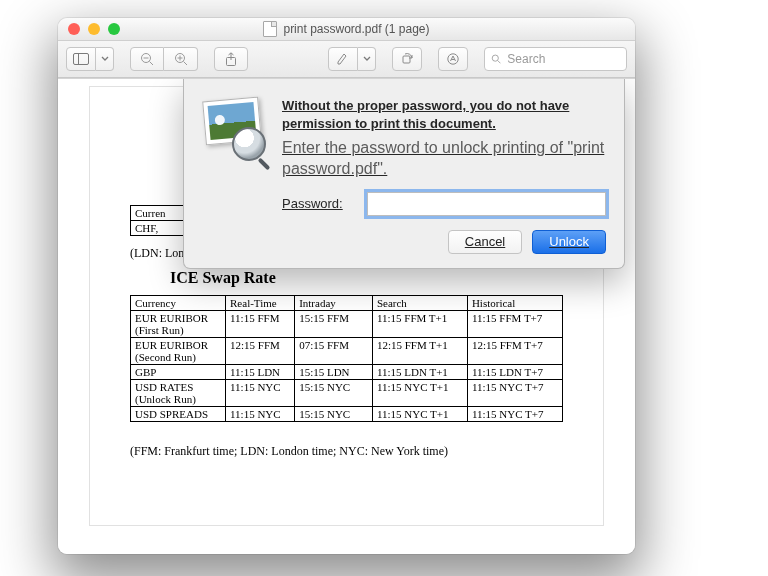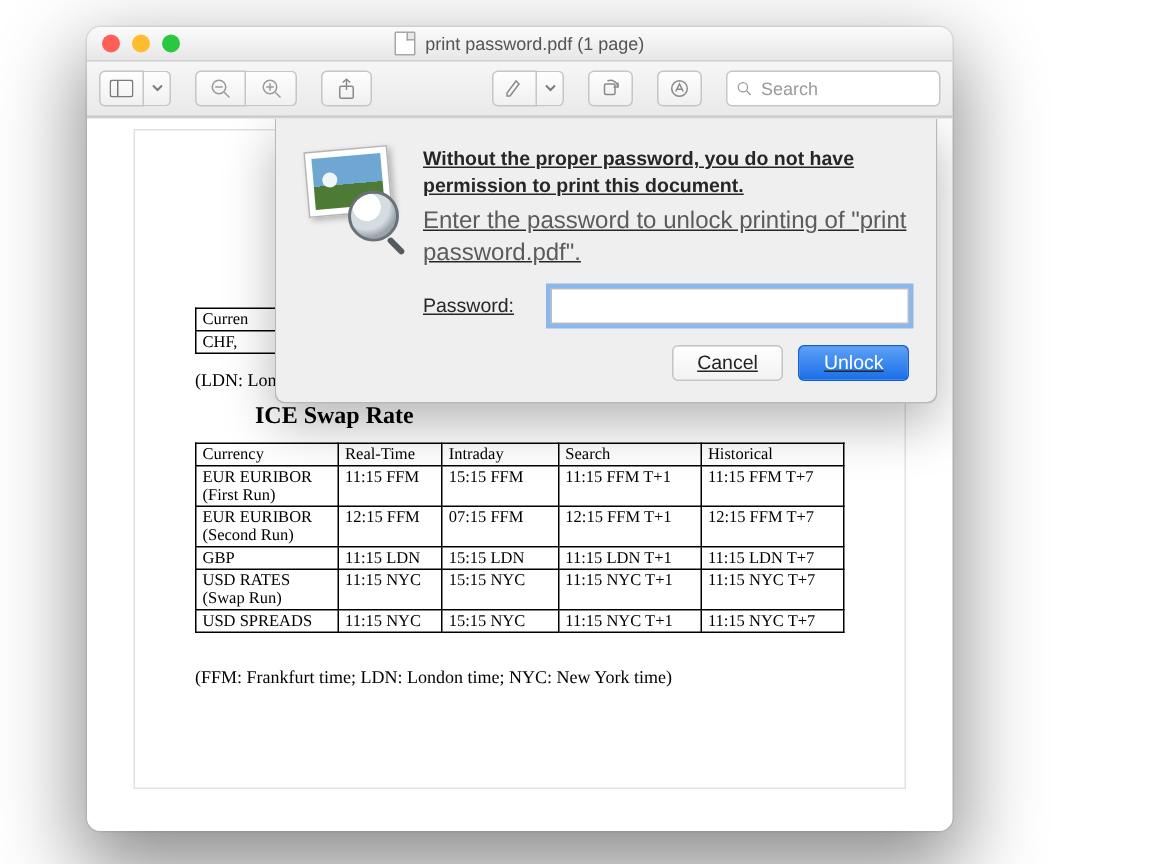--- a/index.html
+++ b/index.html
@@ -335,21 +335,21 @@
               <td>12:15 FFM T+7</td>
             </tr>
         <tr>
               <td>GBP</td>
               <td>11:15 LDN</td>
               <td>15:15 LDN</td>
               <td>11:15 LDN T+1</td>
               <td>11:15 LDN T+7</td>
             </tr>
         <tr>
-              <td>USD RATES (Swap Run)</td>
+              <td>USD RATES (Unlock Run)</td>
               <td>11:15 NYC</td>
               <td>15:15 NYC</td>
               <td>11:15 NYC T+1</td>
               <td>11:15 NYC T+7</td>
             </tr>
         <tr>
               <td>USD SPREADS</td>
               <td>11:15 NYC</td>
               <td>15:15 NYC</td>
               <td>11:15 NYC T+1</td>

